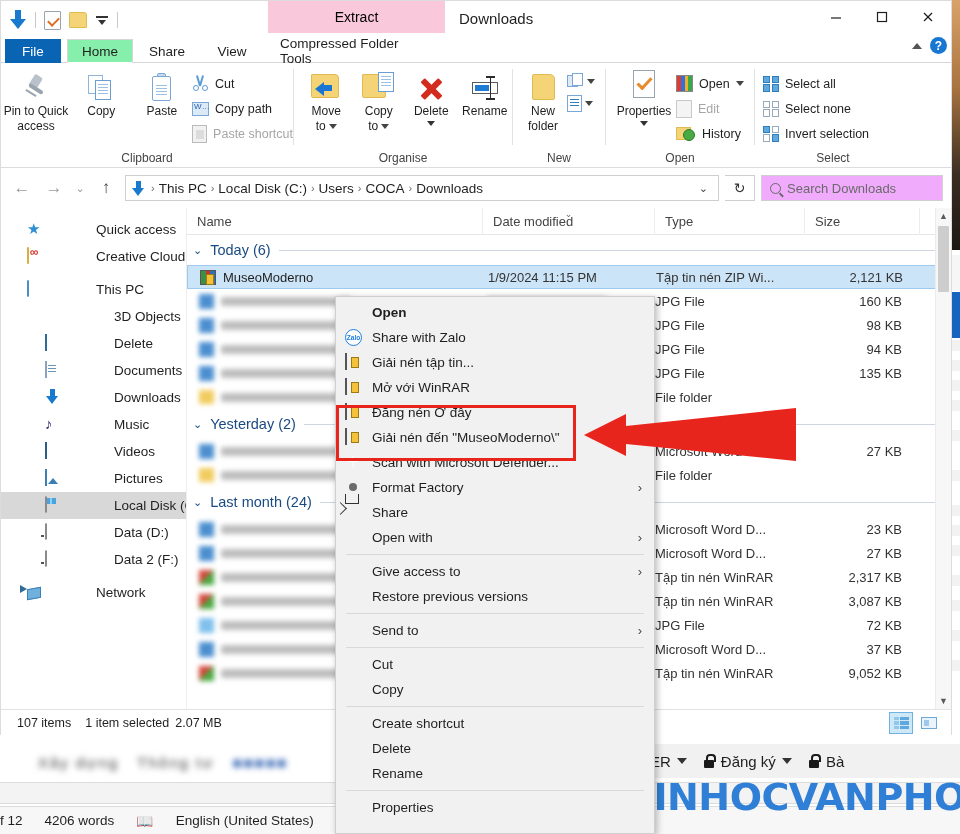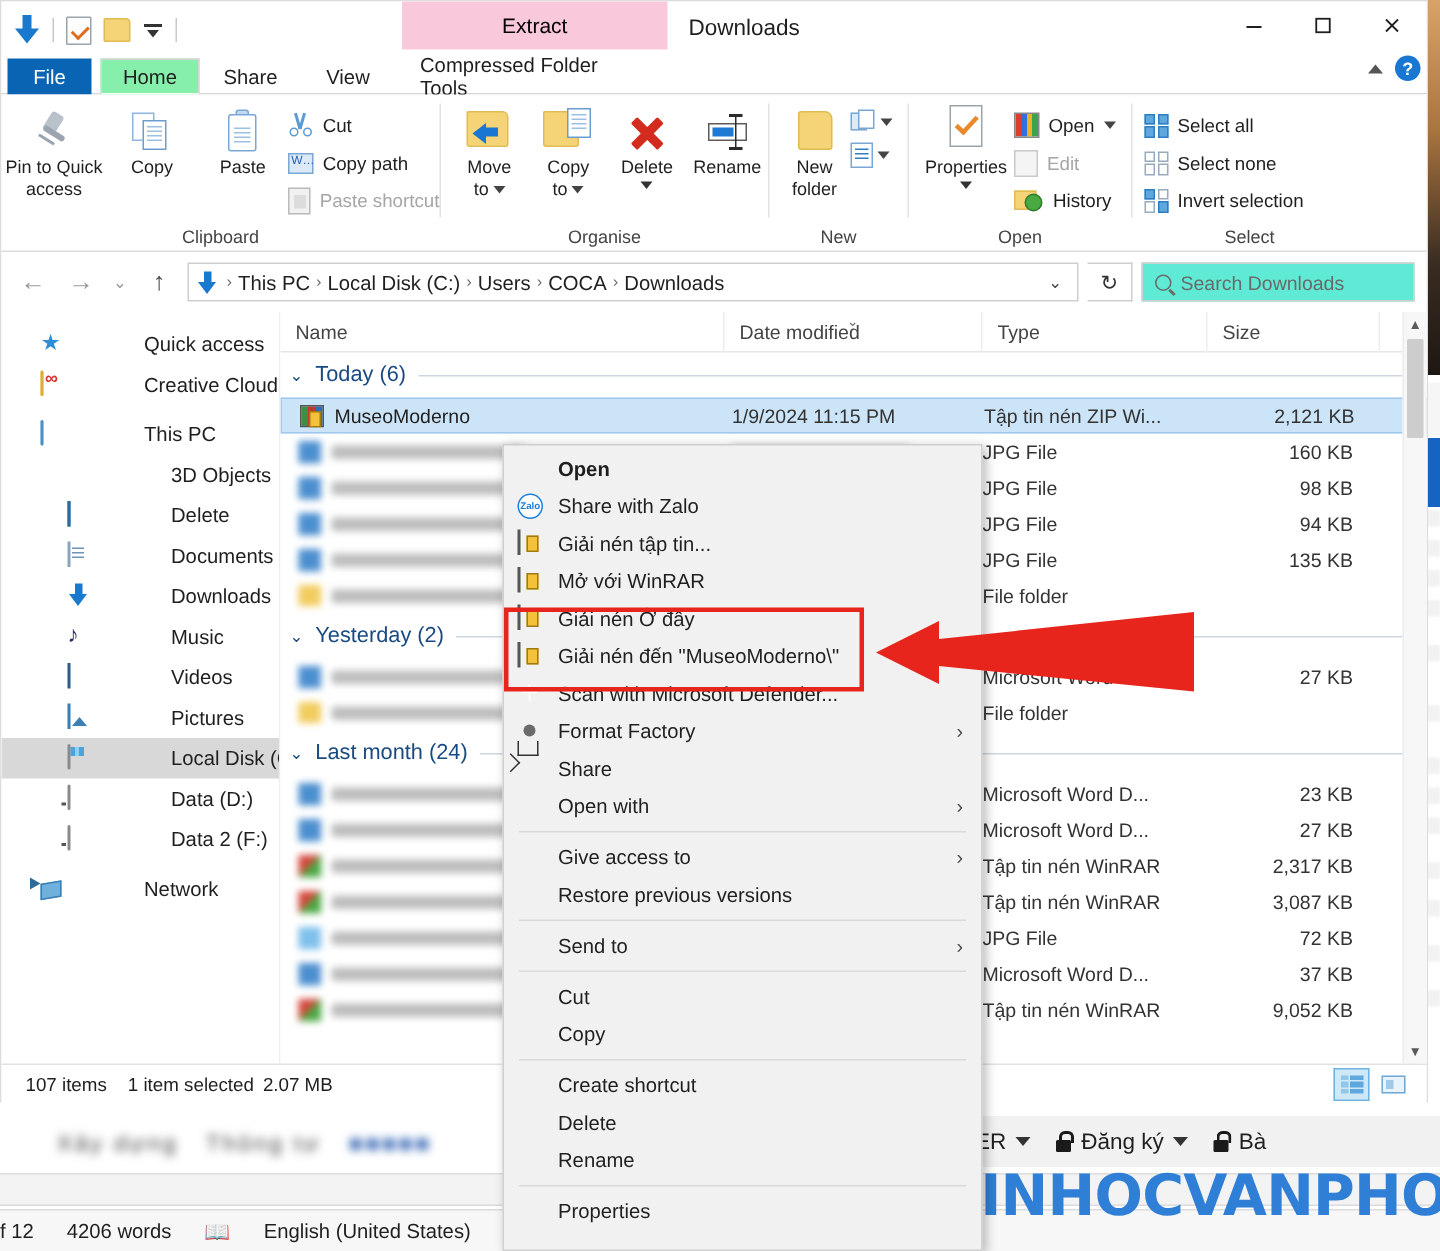--- a/index.html
+++ b/index.html
@@ -218,21 +218,21 @@
   }
   .crumb-ico { width:13px;height:15px;position:relative;flex:none;margin-right:2px; }
   .crumb-ico .sh{position:absolute;left:4px;top:0;width:5px;height:8px;background:#1879cf;}
   .crumb-ico .hd{position:absolute;left:0;top:7px;width:0;height:0;border-left:6.5px solid transparent;border-right:6.5px solid transparent;border-top:8px solid #1879cf;}
   .crumb { white-space:nowrap; }
   .crumb-sep { color:#6a6a6a; font-size:11px; padding:0 1px; }
   .crumb-spacer { flex:1; }
   .chev-small { color:#444; font-size:11px; padding:0 6px; }
   #refreshbtn { width:30px;height:26px;border:1px solid #cfcfcf;border-left:none;background:#fff;display:flex;align-items:center;justify-content:center;font-size:14px;color:#333; }
   #searchbox {
-    width:182px;height:26px;border:1px solid #cfcfcf;background:#5eead4;display:flex;align-items:center;gap:6px;padding:0 8px;
+    width:182px;height:26px;border:1px solid #cfcfcf;background:#f0abfc;display:flex;align-items:center;gap:6px;padding:0 8px;
     font-size:13px;color:#6a6a6a;flex:none;
   }
   .mag { width:11px;height:11px;border:1.5px solid #6a6a6a;border-radius:50%;position:relative;flex:none; }
   .mag::after{content:"";position:absolute;right:-4px;bottom:-3px;width:5px;height:1.5px;background:#6a6a6a;transform:rotate(45deg);}
 
   
   #body { display:flex; height:calc(735px - 38px - 24px - 105px - 40px - 27px); }
   #sidebar { width:186px; background:#fff; padding-top:8px; overflow:hidden; border-right:1px solid #eee;}
   .nav { display:flex; align-items:center; gap:8px; height:27px; font-size:13.5px; color:#1f1f1f; white-space:nowrap; }
   .nav.sel { background:#d8d8d8; }
@@ -977,21 +977,21 @@
   <div class="mi">
     <span class="mico"><span class="mico-rar"></span></span>
     <span class="mlabel">Giải nén tập tin...</span>
   </div>
   <div class="mi">
     <span class="mico"><span class="mico-rar"></span></span>
     <span class="mlabel">Mở với WinRAR</span>
   </div>
   <div class="mi">
     <span class="mico"><span class="mico-rar"></span></span>
-    <span class="mlabel">Giải nén Ở đây</span>
+    <span class="mlabel">Đăng nén Ở đây</span>
   </div>
   <div class="mi">
     <span class="mico"><span class="mico-rar"></span></span>
     <span class="mlabel">Giải nén đến "MuseoModerno\"</span>
   </div>
   <div class="mi">
     <span class="mico"><span class="mico-def"></span></span>
     <span class="mlabel">Scan with Microsoft Defender...</span>
   </div>
   <div class="mi">

